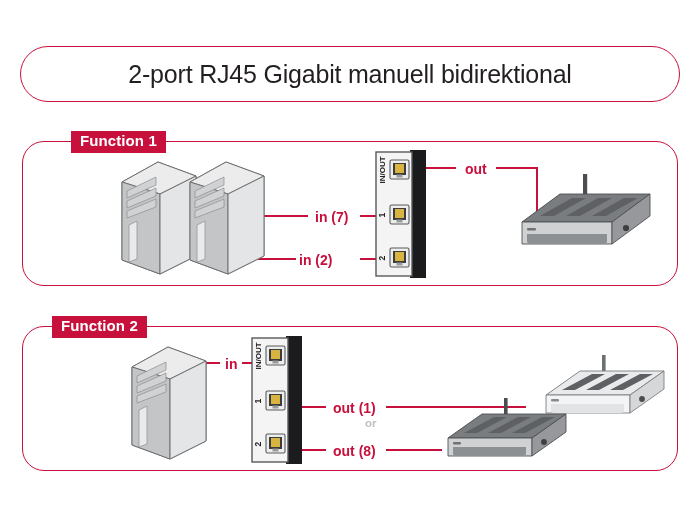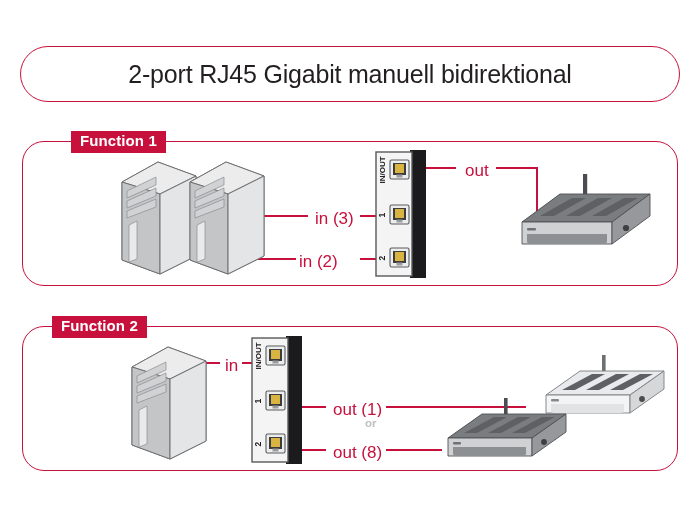--- a/index.html
+++ b/index.html
@@ -34,21 +34,21 @@
     position:absolute;background:#C8103C;color:#ffffff;
     font-size:15px;font-weight:bold;letter-spacing:0.1px;
     padding:2px 9px 3px 9px;line-height:1.12;
     white-space:nowrap;z-index:6;
   }
   #badge1{left:52px;top:131px;margin-left:19px;}
   #badge2{left:52px;top:316px;}
 
   
   .lbl{
-    position:absolute;color:#C8103C;font-size:17px;font-weight:normal;
+    position:absolute;color:#C8103C;font-size:14px;font-weight:bold;
     white-space:nowrap;z-index:5;background:#fff;padding:0 3px;
   }
   .lbl-or{
     position:absolute;color:#bfbfbf;font-size:11.5px;font-weight:bold;
     white-space:nowrap;z-index:5;background:#fff;padding:0 3px;
   }
   .wire{position:absolute;background:#C8103C;z-index:2;}
   .wire.h{height:1.7px;}
   .wire.v{width:1.7px;}
 
@@ -97,21 +97,21 @@
       <polygon points="7,31 36,17 36,25 7,38" fill="#d0d2d4" stroke="#8b8d8f" stroke-width="0.7"></polygon>
       <polygon points="7,41 36,28 36,36 7,48" fill="#d0d2d4" stroke="#8b8d8f" stroke-width="0.7"></polygon>
       <polygon points="7,51 36,39 36,47 7,58" fill="#d0d2d4" stroke="#8b8d8f" stroke-width="0.7"></polygon>
       <polygon points="9,65 17,61 17,99 9,102" fill="#e9eaeb" stroke="#8b8d8f" stroke-width="0.7"></polygon>
     </svg>
   </div>
 
   <div class="wire h" style="left:184px;top:215px;width:26px;"></div>
 
   <div class="wire h" style="left:252px;top:215px;width:56px;"></div>
-  <div class="lbl" style="left:312px;top:209px;">in (3)</div>
+  <div class="lbl" style="left:312px;top:209px;">in (7)</div>
   <div class="wire h" style="left:360px;top:215px;width:28px;"></div>
 
   <div class="wire h" style="left:252px;top:258px;width:56px;"></div>
   <div class="lbl" style="left:296px;top:252px;">in (2)</div>
   <div class="wire h" style="left:360px;top:258px;width:28px;"></div>
 
   <div class="sw" style="left:374px;top:150px;">
     <svg width="62" height="128" viewBox="0 0 62 128">
       <rect x="36" y="0" width="16" height="128" fill="#1b1b1d"></rect>
       <rect x="2" y="2" width="36" height="124" fill="#f4f4f4" stroke="#58595b" stroke-width="1.4"></rect>

